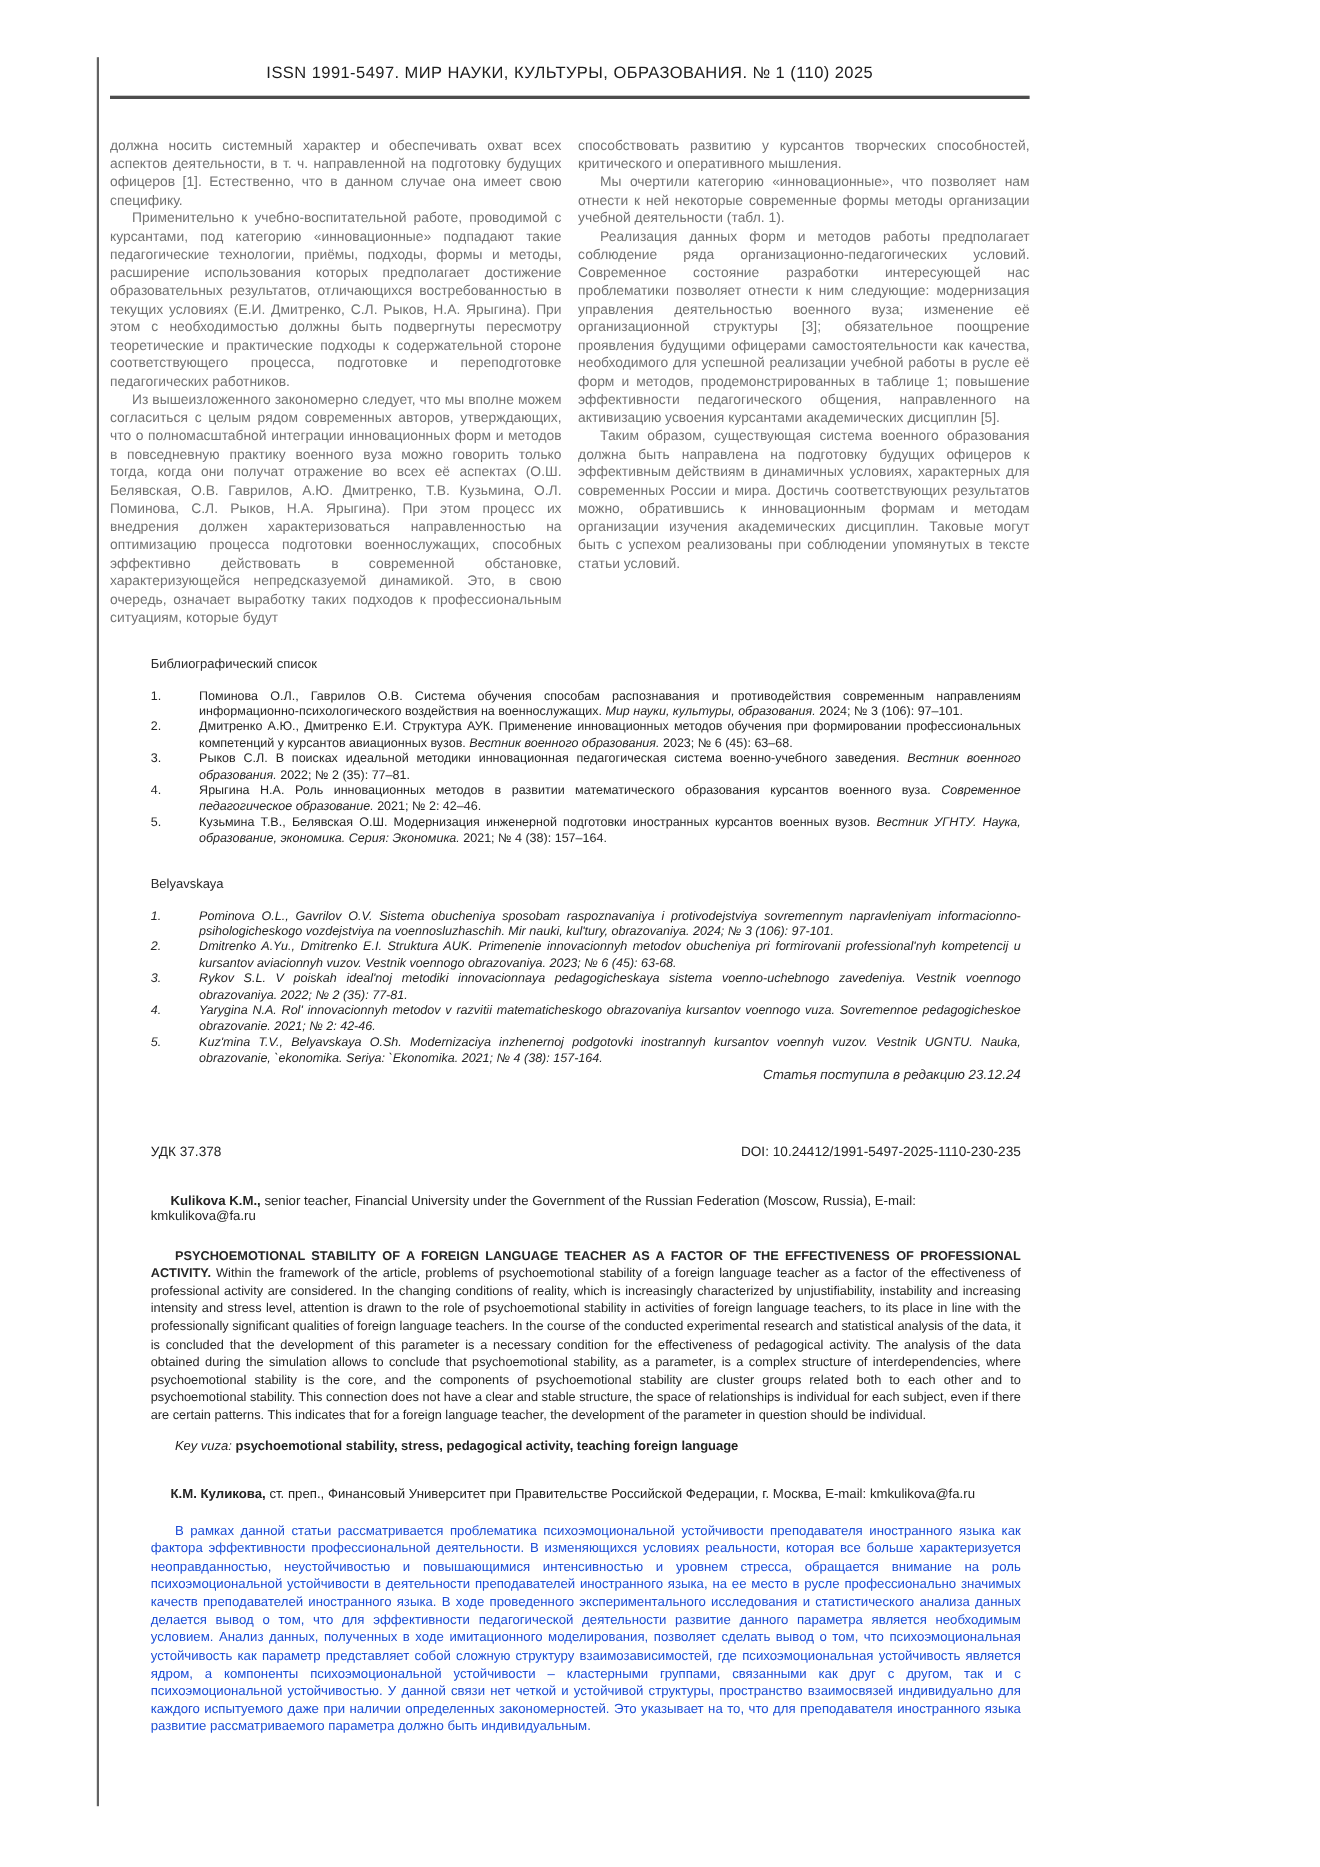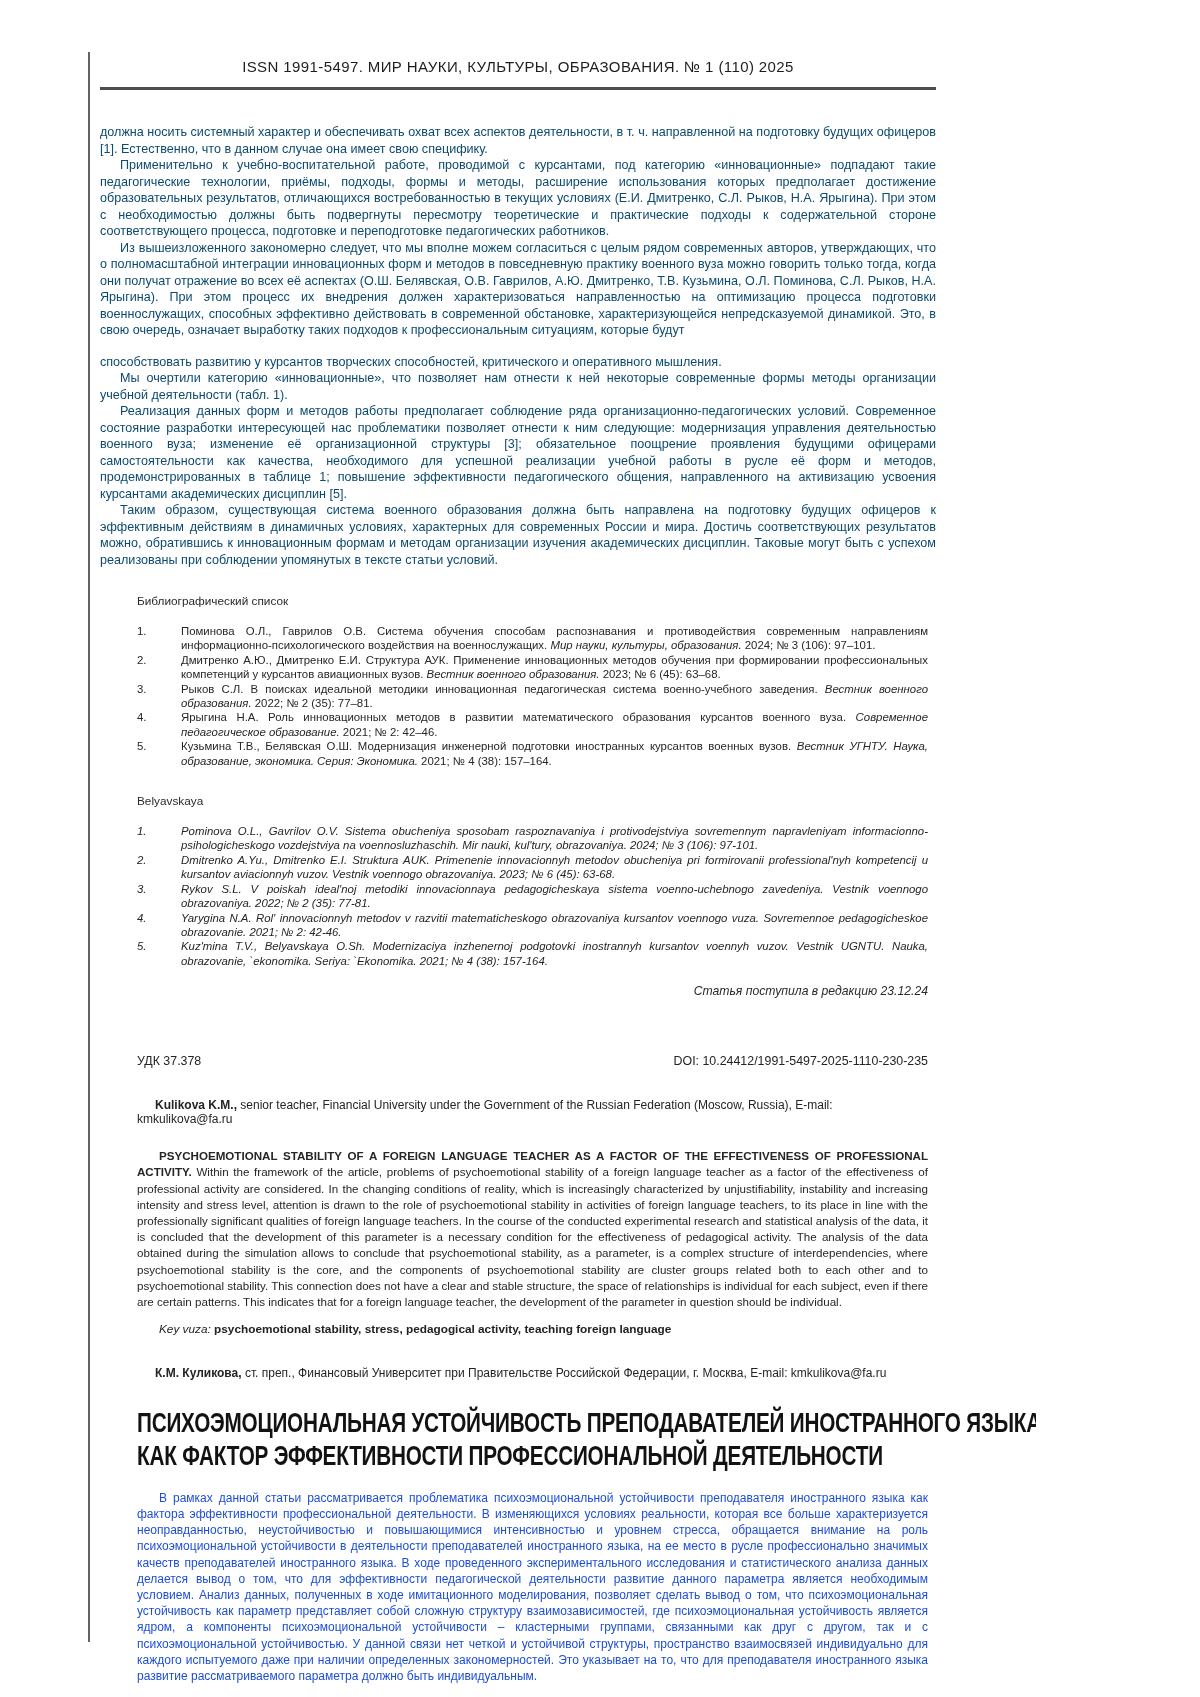--- a/index.html
+++ b/index.html
@@ -7,36 +7,36 @@
     position:relative; width:1036px; height:1697px; background:#ffffff;
     overflow:hidden; color:#222;
     font-family:"Liberation Sans", sans-serif;
   }
   .scan-line { position:absolute; left:88px; top:52px; width:2px; height:1590px; background:#3c3c3c; opacity:.8; }
   .content { padding:58px 100px 0 100px; }
 
   .issn { text-align:center; font-size:15px; letter-spacing:.4px; margin:0 0 12px; color:#1e1e1e; }
   .rule { height:3px; background:#4d4d4d; margin:0 0 34px; }
 
-  .cols { display:flex; gap:15px; font-size:12.6px; line-height:16.5px; text-align:justify; color:#0c4a6e;flex-direction:column; }
+  .cols { display:flex; gap:15px; font-size:12.6px; line-height:16.5px; text-align:justify; color:#737373; }
   .col { flex:1; min-width:0; }
   p.body { margin:0; text-indent:20px; }
   p.body.noindent { text-indent:0; }
 
   .section { margin:0 8px 0 37px; }
 
   .bib-heading { font-size:11.8px; margin:26px 0 0; color:#2a2a2a; }
   .bib-list { margin-top:16px; font-size:11.4px; line-height:14.4px; color:#262626; }
   .bib-item { display:flex; }
   .bib-num { flex:0 0 24px; }
   .bib-text { flex:1; text-align:justify;margin-left:20px; }
   .it { font-style:italic; }
   .b { font-weight:bold; }
 
-  .received { text-align:right; font-style:italic; font-size:12.2px; margin-top:16px; color:#2a2a2a; }
+  .received { text-align:right; font-style:italic; font-size:12.2px; margin-top:0; color:#2a2a2a; }
 
   .meta-row { display:flex; justify-content:space-between; font-size:12.4px; margin-top:56px; color:#242424; }
 
   .author-line { font-size:12px; text-indent:18px; margin-top:30px; color:#242424; }
   .author-name { font-weight:bold; }
 
   .abstract { font-size:11.6px; line-height:16.2px; text-align:justify; text-indent:22px; margin-top:22px; color:#262626; }
   .kw-line { font-size:11.8px; text-indent:22px; margin-top:2px; }
   .kw-label { font-style:italic; }
   .kw-text { font-weight:bold; }
@@ -130,24 +130,20 @@
       </div>
 
       <p class="author-line"><span class="author-name">Kulikova K.M.,</span><span> senior teacher, Financial University under the Government of the Russian Federation (Moscow, Russia), E-mail: kmkulikova@fa.ru</span></p>
 
       <p class="abstract"><span class="b">PSYCHOEMOTIONAL STABILITY OF A FOREIGN LANGUAGE TEACHER AS A FACTOR OF THE EFFECTIVENESS OF PROFESSIONAL ACTIVITY.</span> <span>Within the framework of the article, problems of psychoemotional stability of a foreign language teacher as a factor of the effectiveness of professional activity are considered. In the changing conditions of reality, which is increasingly characterized by unjustifiability, instability and increasing intensity and stress level, attention is drawn to the role of psychoemotional stability in activities of foreign language teachers, to its place in line with the professionally significant qualities of foreign language teachers. In the course of the conducted experimental research and statistical analysis of the data, it is concluded that the development of this parameter is a necessary condition for the effectiveness of pedagogical activity. The analysis of the data obtained during the simulation allows to conclude that psychoemotional stability, as a parameter, is a complex structure of interdependencies, where psychoemotional stability is the core, and the components of psychoemotional stability are cluster groups related both to each other and to psychoemotional stability. This connection does not have a clear and stable structure, the space of relationships is individual for each subject, even if there are certain patterns. This indicates that for a foreign language teacher, the development of the parameter in question should be individual.</span></p>
 
       <p class="kw-line"><span class="kw-label">Key vuza:</span><span class="kw-text"> psychoemotional stability, stress, pedagogical activity, teaching foreign language</span></p>
 
       <p class="author-line"><span class="author-name">К.М. Куликова,</span><span> ст. преп., Финансовый Университет при Правительстве Российской Федерации, г. Москва, E-mail: kmkulikova@fa.ru</span></p>
 
-      <div class="ru-title">
-        <div class="ru-title-line">ПСИХОЭМОЦИОНАЛЬНАЯ УСТОЙЧИВОСТЬ ПРЕПОДАВАТЕЛЕЙ ИНОСТРАННОГО ЯЗЫКА</div>
-        <div class="ru-title-line">КАК ФАКТОР ЭФФЕКТИВНОСТИ ПРОФЕССИОНАЛЬНОЙ ДЕЯТЕЛЬНОСТИ</div>
-      </div>
 
       <p class="abstract-ru">В рамках данной статьи рассматривается проблематика психоэмоциональной устойчивости преподавателя иностранного языка как фактора эффективности профессиональной деятельности. В изменяющихся условиях реальности, которая все больше характеризуется неоправданностью, неустойчивостью и повышающимися интенсивностью и уровнем стресса, обращается внимание на роль психоэмоциональной устойчивости в деятельности преподавателей иностранного языка, на ее место в русле профессионально значимых качеств преподавателей иностранного языка. В ходе проведенного экспериментального исследования и статистического анализа данных делается вывод о том, что для эффективности педагогической деятельности развитие данного параметра является необходимым условием. Анализ данных, полученных в ходе имитационного моделирования, позволяет сделать вывод о том, что психоэмоциональная устойчивость как параметр представляет собой сложную структуру взаимозависимостей, где психоэмоциональная устойчивость является ядром, а компоненты психоэмоциональной устойчивости – кластерными группами, связанными как друг с другом, так и с психоэмоциональной устойчивостью. У данной связи нет четкой и устойчивой структуры, пространство взаимосвязей индивидуально для каждого испытуемого даже при наличии определенных закономерностей. Это указывает на то, что для преподавателя иностранного языка развитие рассматриваемого параметра должно быть индивидуальным.</p>
 
     </div>
 
 
   </div>
 </div>
 
 </body></html>

